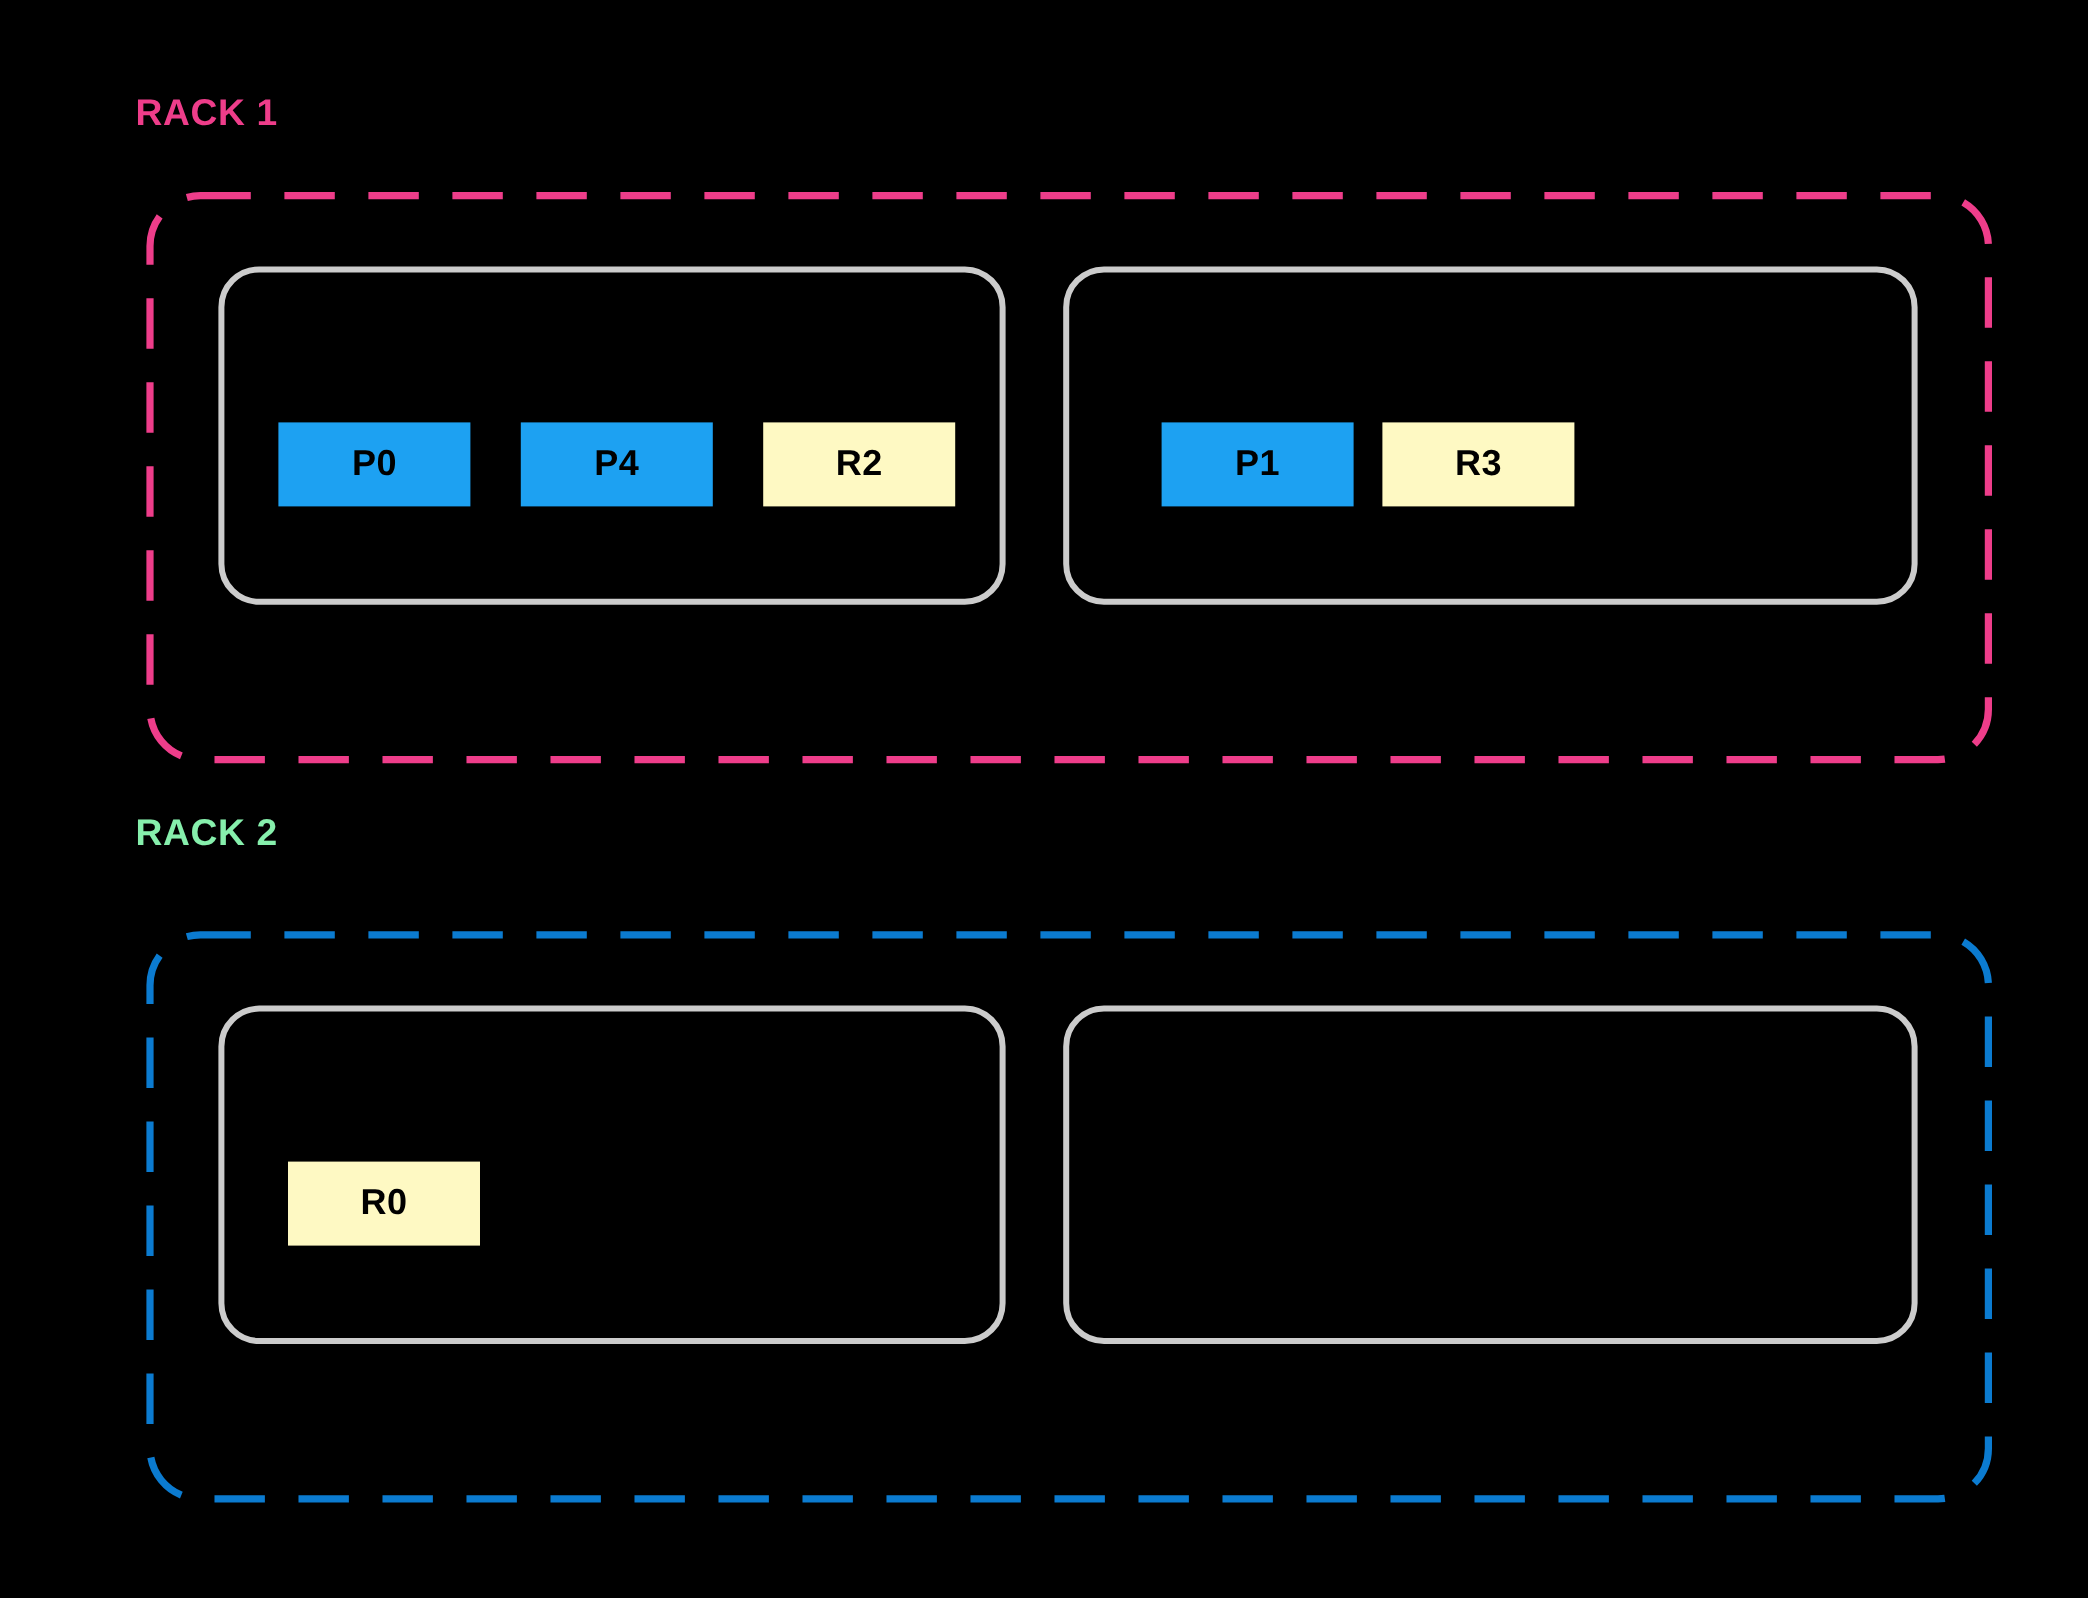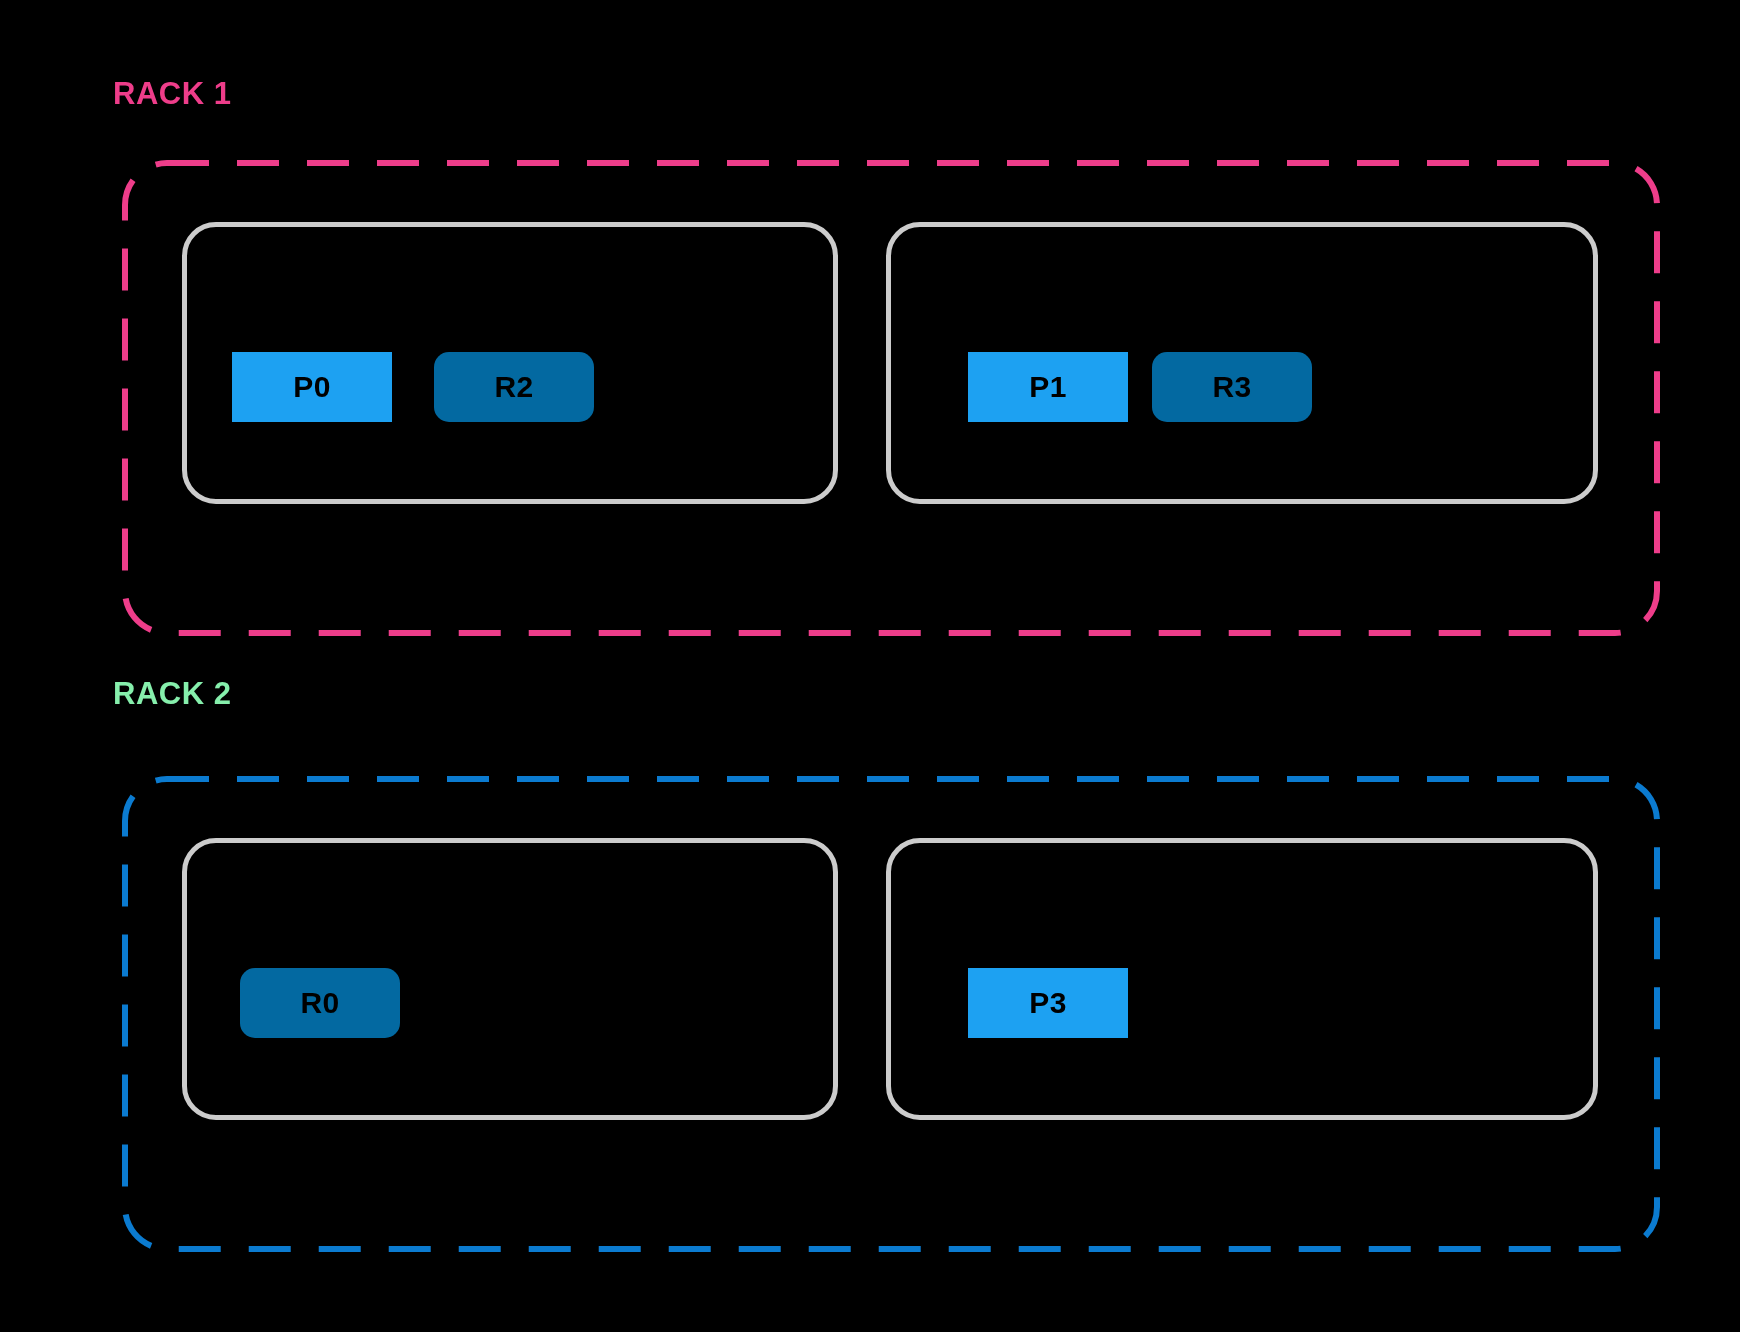--- a/index.html
+++ b/index.html
@@ -72,39 +72,40 @@
     align-items: center;
     justify-content: center;
     font-family: "Liberation Sans", sans-serif;
     font-size: 30px;
     font-weight: 700;
     color: #000000;
     letter-spacing: 0.4px;
     line-height: 1;
   }
   .block.primary  { background: #1da1f2; }
-  .block.replica  { background: #0369a1; border-radius: 15px; }
+  .block.replica  { background: #fef9c3; }
   .block-w-narrow { width: 160px; }
 </style>
 </head>
 <body>
 
 <div id="canvas">
 
   <div class="rack-label" style="left:113px; top:78px; color:#ee3d8a;">RACK 1</div>
 
   <div class="rack-box" style="left:122px; top:160px; width:1538px; height:476px;">
     <svg viewBox="0 0 1538 476" preserveAspectRatio="none" aria-hidden="true">
       <rect x="3" y="3" width="1532" height="470" rx="42" ry="42" fill="none" stroke="#ee3d8a" stroke-width="6" stroke-dasharray="42 28" stroke-linecap="butt"></rect>
     </svg>
   </div>
 
   <div class="node-box" style="left:182px; top:222px; width:656px; height:282px;"></div>
   <div class="blocks-row" style="left:232px; top:352px; gap:42px;">
     <div class="block primary block-w-narrow">P0</div>
+    <div class="block primary block-w-narrow">P4</div>
     <div class="block replica block-w-narrow">R2</div>
   </div>
 
   <div class="node-box" style="left:886px; top:222px; width:712px; height:282px;"></div>
   <div class="blocks-row" style="left:968px; top:352px; gap:24px;">
     <div class="block primary block-w-narrow">P1</div>
     <div class="block replica block-w-narrow">R3</div>
   </div>
 
   <div class="rack-label" style="left:113px; top:678px; color:#86efac;">RACK 2</div>
@@ -115,16 +116,15 @@
     </svg>
   </div>
 
   <div class="node-box" style="left:182px; top:838px; width:656px; height:282px;"></div>
   <div class="blocks-row" style="left:240px; top:884px; gap:42px; margin-top:84px;">
     <div class="block replica block-w-narrow">R0</div>
   </div>
 
   <div class="node-box" style="left:886px; top:838px; width:712px; height:282px;"></div>
   <div class="blocks-row" style="left:968px; top:884px; gap:40px; margin-top:84px;">
-    <div class="block primary block-w-narrow">P3</div>
   </div>
 
 </div>
 
 </body></html>

